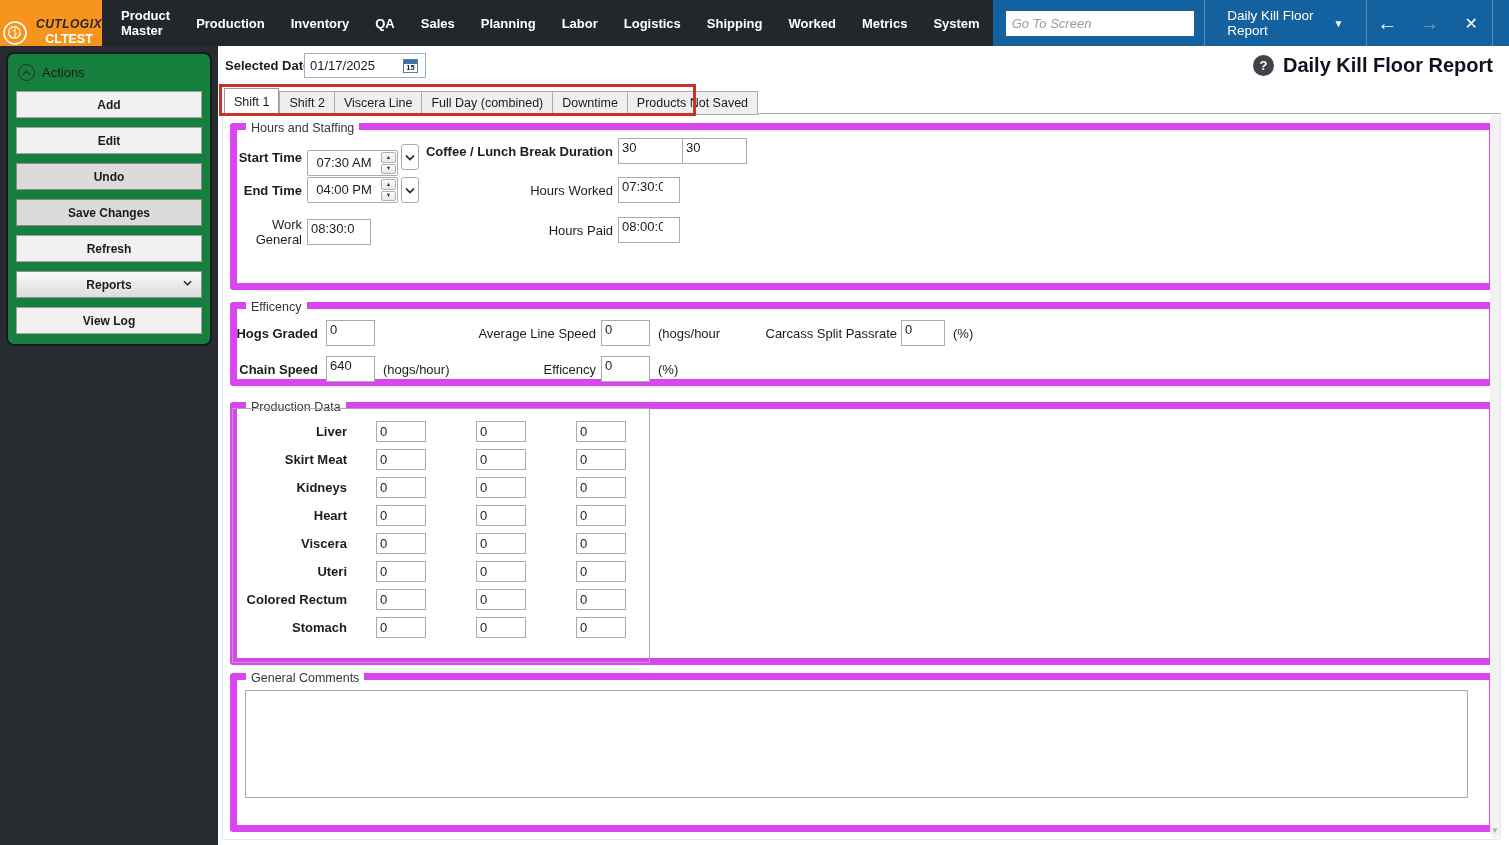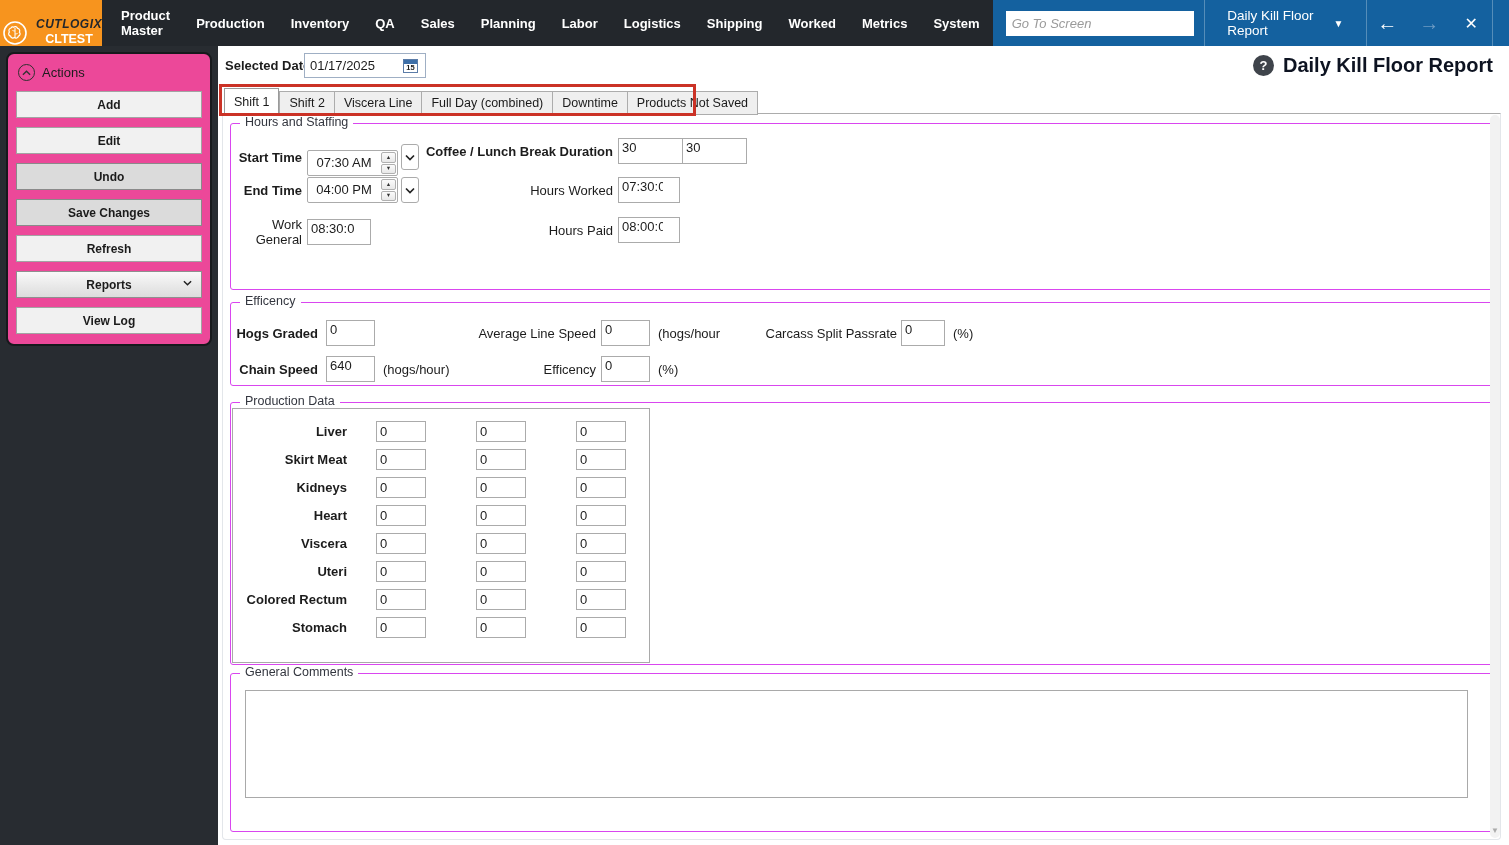--- a/index.html
+++ b/index.html
@@ -22,21 +22,21 @@
   .screen-sel { display:flex; align-items:center; gap:10px; color:#fff; font-size:13.5px; padding:0 22px; height:46px; }
   .sel-caret { font-size:10px; }
   .navicons { display:flex; align-items:center; gap:0; height:46px; }
   .navico { width:42px; text-align:center; color:#fff; font-size:20px; }
   .navico.dim { color:#6E9CC4; }
   .navico.close { font-size:16px; }
   .star { width:66px; text-align:center; color:#fff; font-size:20px; } .sp2 { width:14px; }
 
   
   .sidebar { position:absolute; left:0; top:46px; width:218px; height:799px; background:#282C31; }
-  .actions-panel { position:absolute; left:6px; top:6px; width:206px; background:#ec4899; border:2px solid #17191C; border-radius:8px; padding:8px 8px 10px 8px; }
+  .actions-panel { position:absolute; left:6px; top:6px; width:206px; background:#15803d; border:2px solid #17191C; border-radius:8px; padding:8px 8px 10px 8px; }
   .actions-hd { display:flex; align-items:center; gap:7px; margin:2px 0 10px 2px; }
   .chev-circle { width:17px; height:17px; border:1.5px solid #2F2F2F; border-radius:50%; display:flex; align-items:center; justify-content:center; }
   .actions-title { font-size:13px; color:#1C1C1C; }
   .btn { display:block; width:186px; height:27px; margin:0 auto 9px auto; background:#F1F1F1; border:1px solid #A3A3A3; font-family:inherit; font-size:12px; font-weight:bold; color:#1B1B1B; position:relative; cursor:pointer; }
   .btn:last-child { margin-bottom:0; }
   .btn--shaded { background:#DBDBDB; border-color:#8A8A8A; }
   .btn--drop { background:linear-gradient(#F9F9F9,#DCDCDC); border-color:#8F8F8F; }
   .btn-caret { position:absolute; right:9px; top:8px; }
 
   
@@ -54,21 +54,21 @@
   .q-icon { width:21px; height:21px; border-radius:50%; background:#3F444B; color:#fff; font-size:13px; font-weight:bold; display:flex; align-items:center; justify-content:center; }
   .page-title { font-size:20px; font-weight:bold; color:#0D1321; }
 
   .tabpage { position:absolute; left:4px; top:67px; right:8px; bottom:5px; border-top:1px solid #ACACAC; border-left:1px solid #E3E6EA; border-right:1px solid #E3E6EA; border-bottom:1px solid #E3E6EA; border-radius:0 0 4px 4px; pointer-events:none; }
   .tabs { position:absolute; left:6px; top:42px; display:flex; align-items:flex-end; z-index:2; }
   .tab { height:24px; padding:0 9px; background:#EFEFEF; border:1px solid #ACACAC; border-left:none; font-size:12.5px; color:#1A1A1A; display:flex; align-items:center; cursor:pointer; }
   .tab:nth-child(2) { border-left:1px solid #ACACAC; }
   .tab.active { height:27px; background:#fff; border:1px solid #9A9A9A; border-bottom:none; position:relative; z-index:3; }
   .red-annot { position:absolute; left:1px; top:38px; width:477px; height:32px; border:3px solid #CB3226; z-index:4; pointer-events:none; }
 
-  .group { position:absolute; border:1px solid #d946ef; border-radius:3px; }
+  .group { position:absolute; border:7px solid #d946ef; border-radius:3px; }
   .group-title { position:absolute; top:-9px; left:9px; background:#fff; padding:0 5px; font-size:12.5px; color:#33363F; }
   .g-hours { left:12px; top:77px; width:1266px; height:167px; }
   .g-eff   { left:12px; top:256px; width:1266px; height:84px; }
   .g-prod  { left:12px; top:356px; width:1266px; height:263px; }
   .g-comm  { left:12px; top:627px; width:1266px; height:159px; }
 
   .field { position:absolute; display:flex; align-items:center; font-size:13px; color:#1C1C1C; }
   .flabel { text-align:right; }
   .flabel.b { font-weight:bold; }
   .tb { border:1px solid #ABABAB; font-family:inherit; font-size:13px; color:#1C1C1C; padding:1px 16px 8px 3px; height:26px; background:#fff; }

